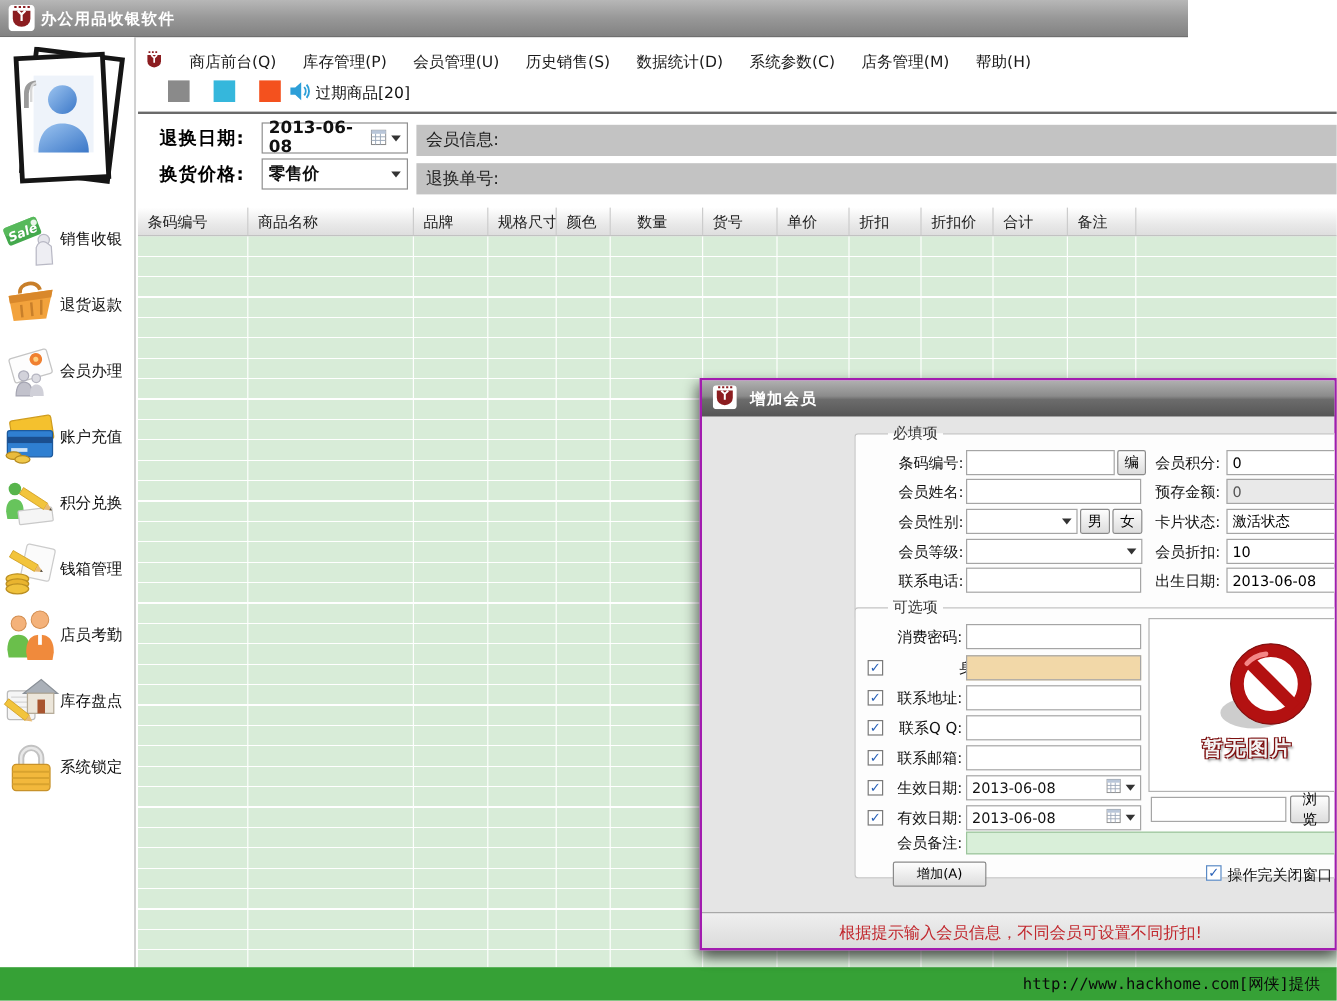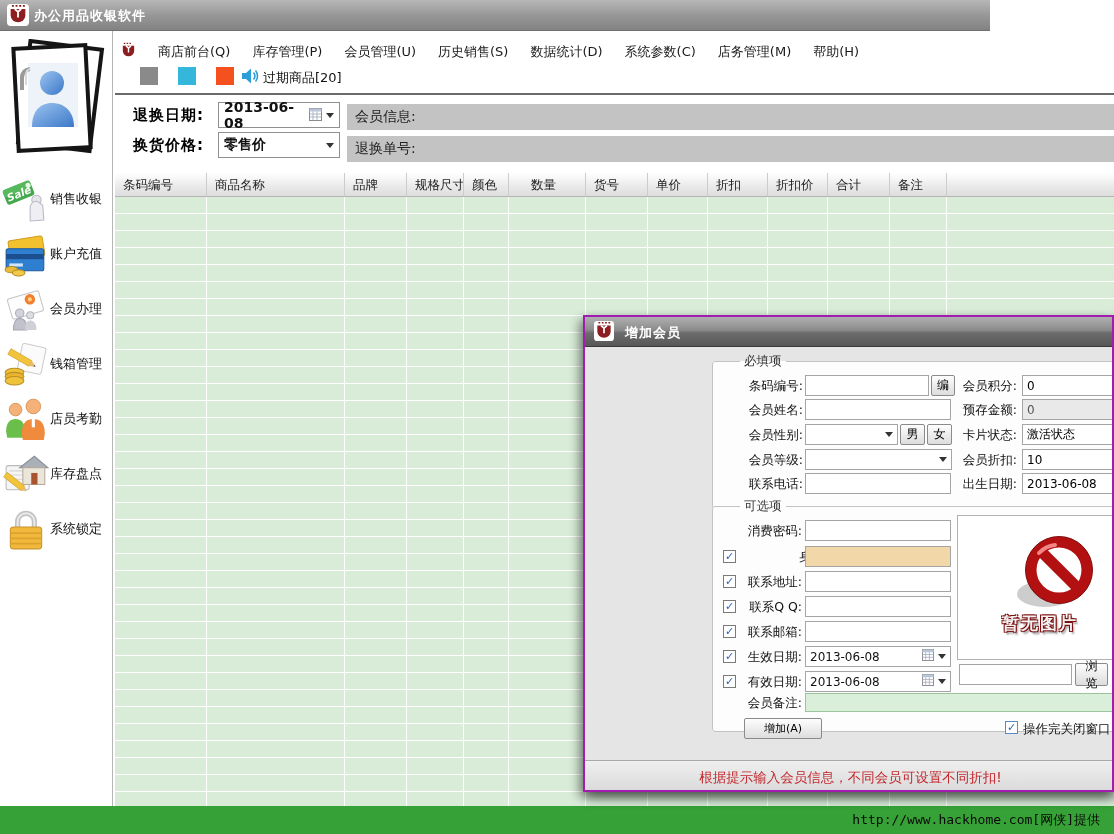--- a/index.html
+++ b/index.html
@@ -122,52 +122,78 @@
               <circle cx="26" cy="12.5" r="2.4" fill="#eaf6ea"></circle>
               <text x="3" y="20" font-size="10" font-weight="bold" font-style="italic" fill="#fff">Sale</text>
             </g>
             <circle cx="32" cy="23" r="4.5" fill="#e6e6ec" stroke="#b9b9c5"></circle>
             <path d="M26 29 c1-4 5-6 8-4 l4 3 1 14 -13 1z" fill="#eeeef3" stroke="#b9b9c5"></path>
           </svg>
       </span>
       <span class="tx">销售收银</span>
     </div>
 
-
-    <div class="side-item">
-      <span class="ic">
-        <svg width="48" height="46" viewBox="0 0 44 44">
-            <rect x="6" y="7" width="33" height="19" rx="2" fill="#f4c12e" transform="rotate(-9 22 17)" stroke="#cf9c1e"></rect>
-            <rect x="3" y="17" width="36" height="21" rx="2" fill="#2f7fd1" stroke="#1c5a9e"></rect>
-            <rect x="3" y="22" width="36" height="5" fill="#1b4f8f"></rect>
-            <rect x="6" y="31" width="13" height="3" fill="#cfe4f7"></rect>
-            <ellipse cx="8" cy="37" rx="6" ry="3" fill="#e9bb3c" stroke="#b58a1f"></ellipse>
-            <ellipse cx="15" cy="40" rx="6" ry="3" fill="#f0c84a" stroke="#b58a1f"></ellipse>
-          </svg>
-      </span>
-      <span class="tx">账户充值</span>
+    <div class="side-item">
+      <span class="ic">
+        <svg width="48" height="46" viewBox="0 0 44 44">
+            <path d="M13 13 C12 4 27 2 29 10" fill="none" stroke="#c87f2a" stroke-width="3"></path>
+            <path d="M4 15 L39 10 L34 33 L8 35 Z" fill="#f2a23c"></path>
+            <path d="M4 15 L39 10 L38 16 L5 21 Z" fill="#d9882b"></path>
+            <path d="M14 22 L15 32 M22 20 L23 31 M30 18 L30 30" stroke="#c87f2a" stroke-width="2"></path>
+          </svg>
+      </span>
+      <span class="tx">退货返款</span>
     </div>
 
     <div class="side-item">
       <span class="ic">
         <svg width="48" height="46" viewBox="0 0 44 44">
             <g transform="rotate(-16 22 18)">
               <rect x="6" y="8" width="31" height="20" rx="2" fill="#fdfdfd" stroke="#c5c5c5"></rect>
               <circle cx="27" cy="14" r="5" fill="#f08030"></circle>
               <circle cx="27" cy="14" r="2" fill="#ffd080"></circle>
             </g>
             <circle cx="16" cy="26" r="4" fill="#d2d2da" stroke="#adadba"></circle>
             <path d="M10 42 c0-8 3-11 6-11 c4 0 7 3 7 11z" fill="#c2c2cc" stroke="#a5a5b2"></path>
             <circle cx="26" cy="28" r="3.4" fill="#dcdce2" stroke="#b5b5c0"></circle>
             <path d="M21 42 c0-7 2.5-9 5-9 c3 0 6 2 6 9z" fill="#d0d0d8"></path>
           </svg>
       </span>
       <span class="tx">会员办理</span>
     </div>
 
+    <div class="side-item">
+      <span class="ic">
+        <svg width="48" height="46" viewBox="0 0 44 44">
+            <rect x="6" y="7" width="33" height="19" rx="2" fill="#f4c12e" transform="rotate(-9 22 17)" stroke="#cf9c1e"></rect>
+            <rect x="3" y="17" width="36" height="21" rx="2" fill="#2f7fd1" stroke="#1c5a9e"></rect>
+            <rect x="3" y="22" width="36" height="5" fill="#1b4f8f"></rect>
+            <rect x="6" y="31" width="13" height="3" fill="#cfe4f7"></rect>
+            <ellipse cx="8" cy="37" rx="6" ry="3" fill="#e9bb3c" stroke="#b58a1f"></ellipse>
+            <ellipse cx="15" cy="40" rx="6" ry="3" fill="#f0c84a" stroke="#b58a1f"></ellipse>
+          </svg>
+      </span>
+      <span class="tx">账户充值</span>
+    </div>
+
+    <div class="side-item">
+      <span class="ic">
+        <svg width="48" height="46" viewBox="0 0 44 44">
+            <circle cx="9" cy="11" r="5" fill="#57b44c"></circle>
+            <path d="M2 29 c0-7 3-10 7-10 c4 0 7 3 7 10 l-1 6 h-12z" fill="#67c45c"></path>
+            <rect x="12" y="27" width="27" height="11" rx="1" fill="#f5f5f5" stroke="#c9c9c9" transform="rotate(-7 25 32)"></rect>
+            <g transform="rotate(33 26 20)">
+              <rect x="12" y="17" width="23" height="6" fill="#f2c43c" stroke="#cf9c1e" stroke-width=".6"></rect>
+              <path d="M35 17 l6 3 -6 3z" fill="#e8ba72"></path>
+              <path d="M39 19 l2 1 -2 1z" fill="#4a4a4a"></path>
+            </g>
+          </svg>
+      </span>
+      <span class="tx">积分兑换</span>
+    </div>
 
     <div class="side-item">
       <span class="ic">
         <svg width="48" height="46" viewBox="0 0 44 44">
             <rect x="16" y="4" width="23" height="26" rx="2" fill="#fbfbfb" stroke="#cccccc" transform="rotate(12 27 17)"></rect>
             <g transform="rotate(30 20 18)">
               <rect x="4" y="15" width="23" height="6" fill="#f2c43c" stroke="#cf9c1e" stroke-width=".6"></rect>
               <path d="M27 15 l6 3 -6 3z" fill="#e8ba72"></path>
               <path d="M31 17 l2 1 -2 1z" fill="#4a4a4a"></path>
             </g>

